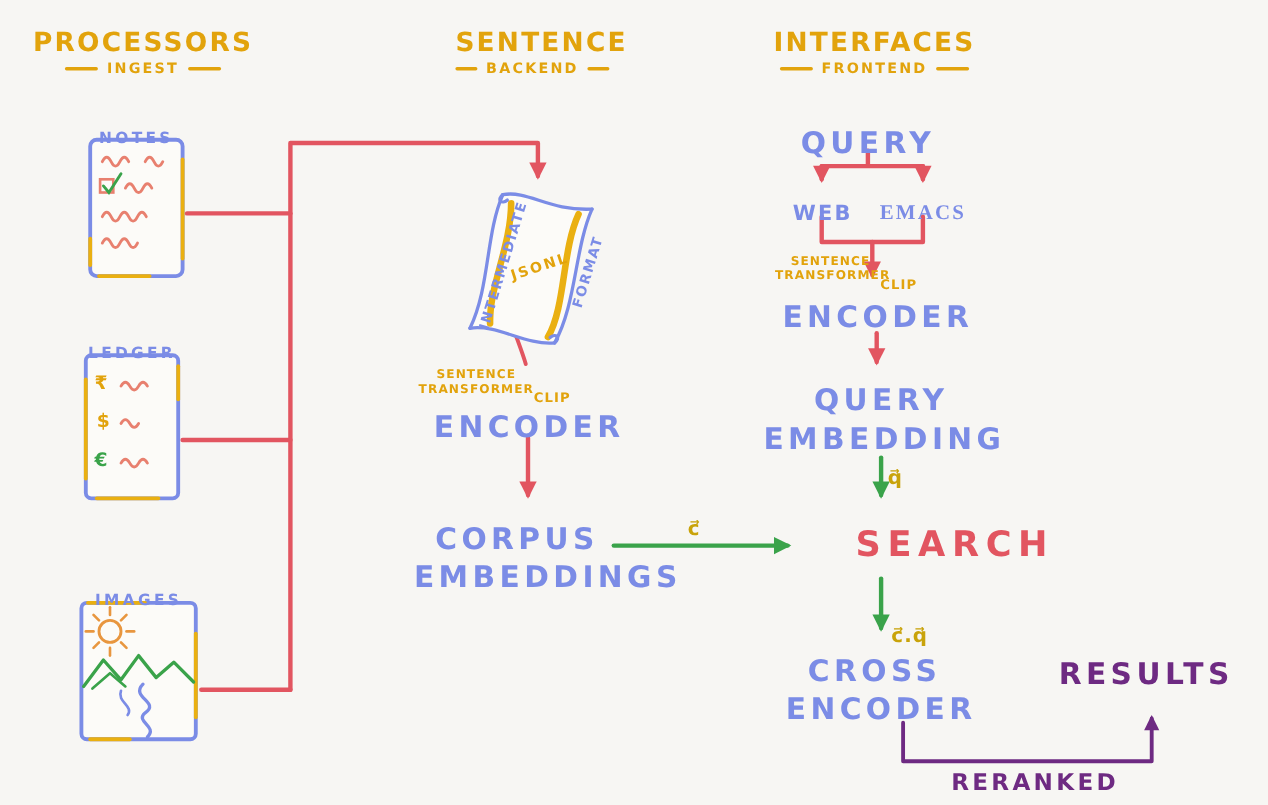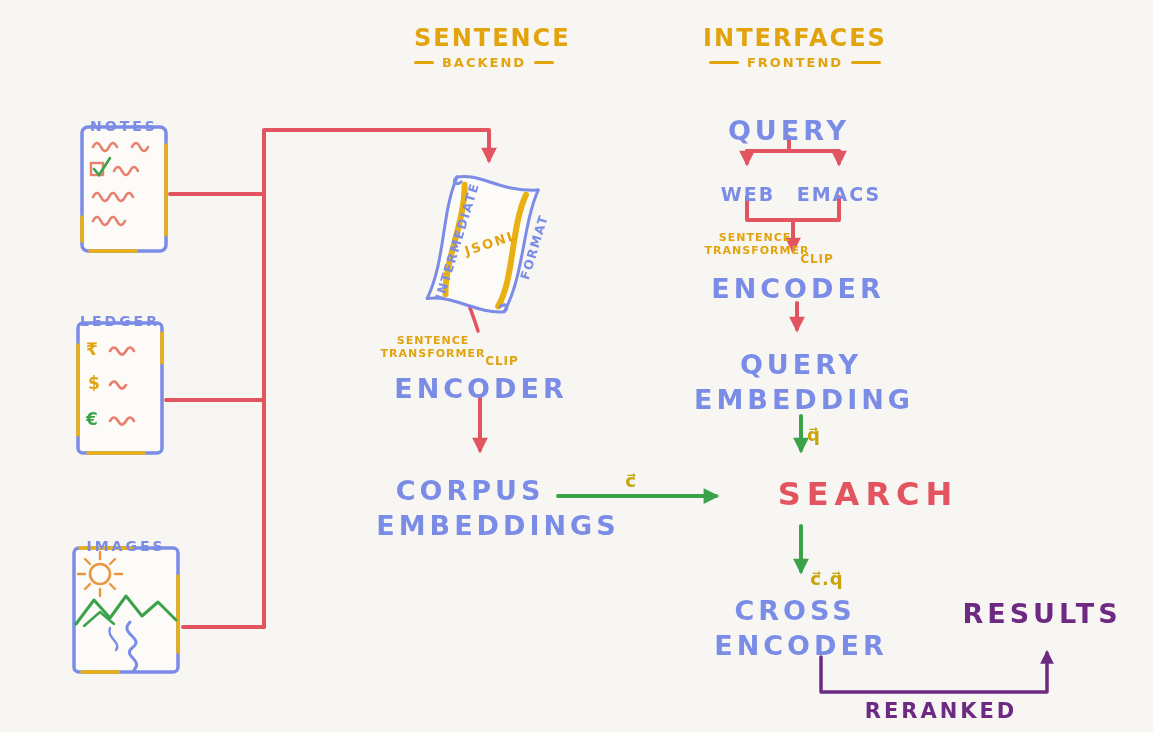--- a/index.html
+++ b/index.html
@@ -76,20 +76,28 @@
       <path stroke="#e25560" stroke-width="4" d="M797,303 V329" marker-end="url(#m-red)"></path>
 
       <path stroke="#3aa34a" stroke-width="4" d="M558,496 H716" marker-end="url(#m-green)"></path>
       <path stroke="#3aa34a" stroke-width="4" d="M801,416 V450" marker-end="url(#m-green)"></path>
       <path stroke="#3aa34a" stroke-width="4" d="M801,526 V571" marker-end="url(#m-green)"></path>
 
       <path stroke="#6e2a82" stroke-width="3.5" d="M821,657 V692 H1047 V653" marker-end="url(#m-purple)"></path>
     </g>
   </svg>
 
+  <div class="sec" style="left:30px;top:24px;width:200px;">
+    <div class="sec-title">PROCESSORS</div>
+    <div class="sec-sub">
+      <span class="subline"></span>
+      <span>INGEST</span>
+      <span class="subline"></span>
+    </div>
+  </div>
 
   <div class="sec" style="left:414px;top:24px;width:140px;">
     <div class="sec-title">SENTENCE</div>
     <div class="sec-sub">
       <span class="subline"></span>
       <span>BACKEND</span>
       <span class="subline"></span>
     </div>
   </div>
 
@@ -192,21 +200,21 @@
   <div class="lbl amber tiny" style="left:433px;top:334px;">SENTENCE</div>
   <div class="lbl amber tiny" style="left:433px;top:347px;">TRANSFORMER</div>
   <div class="lbl amber tiny2" style="left:502px;top:344px;">CLIP</div>
   <div class="lbl blue big" style="left:481px;top:361px;">ENCODER</div>
 
   <div class="lbl blue big" style="left:470px;top:463px;">CORPUS</div>
   <div class="lbl blue big" style="left:498px;top:498px;">EMBEDDINGS</div>
 
   <div class="lbl blue big" style="left:789px;top:103px;">QUERY</div>
   <div class="lbl blue mid" style="left:748px;top:171px;">WEB</div>
-  <div class="lbl blue mid" style="left:839px;top:171px;">EMACS</div>
+  <div class="lbl blue mid" style="left:839px;top:171px;font-family:Liberation Serif, serif;">EMACS</div>
 
   <div class="lbl amber tiny" style="left:755px;top:231px;">SENTENCE</div>
   <div class="lbl amber tiny" style="left:757px;top:244px;">TRANSFORMER</div>
   <div class="lbl amber tiny2" style="left:817px;top:242px;">CLIP</div>
   <div class="lbl blue big" style="left:798px;top:261px;">ENCODER</div>
 
   <div class="lbl blue big" style="left:801px;top:337px;">QUERY</div>
   <div class="lbl blue big" style="left:804px;top:372px;">EMBEDDING</div>
 
   <div class="lbl red search-lbl" style="left:824px;top:475px;">SEARCH</div>

